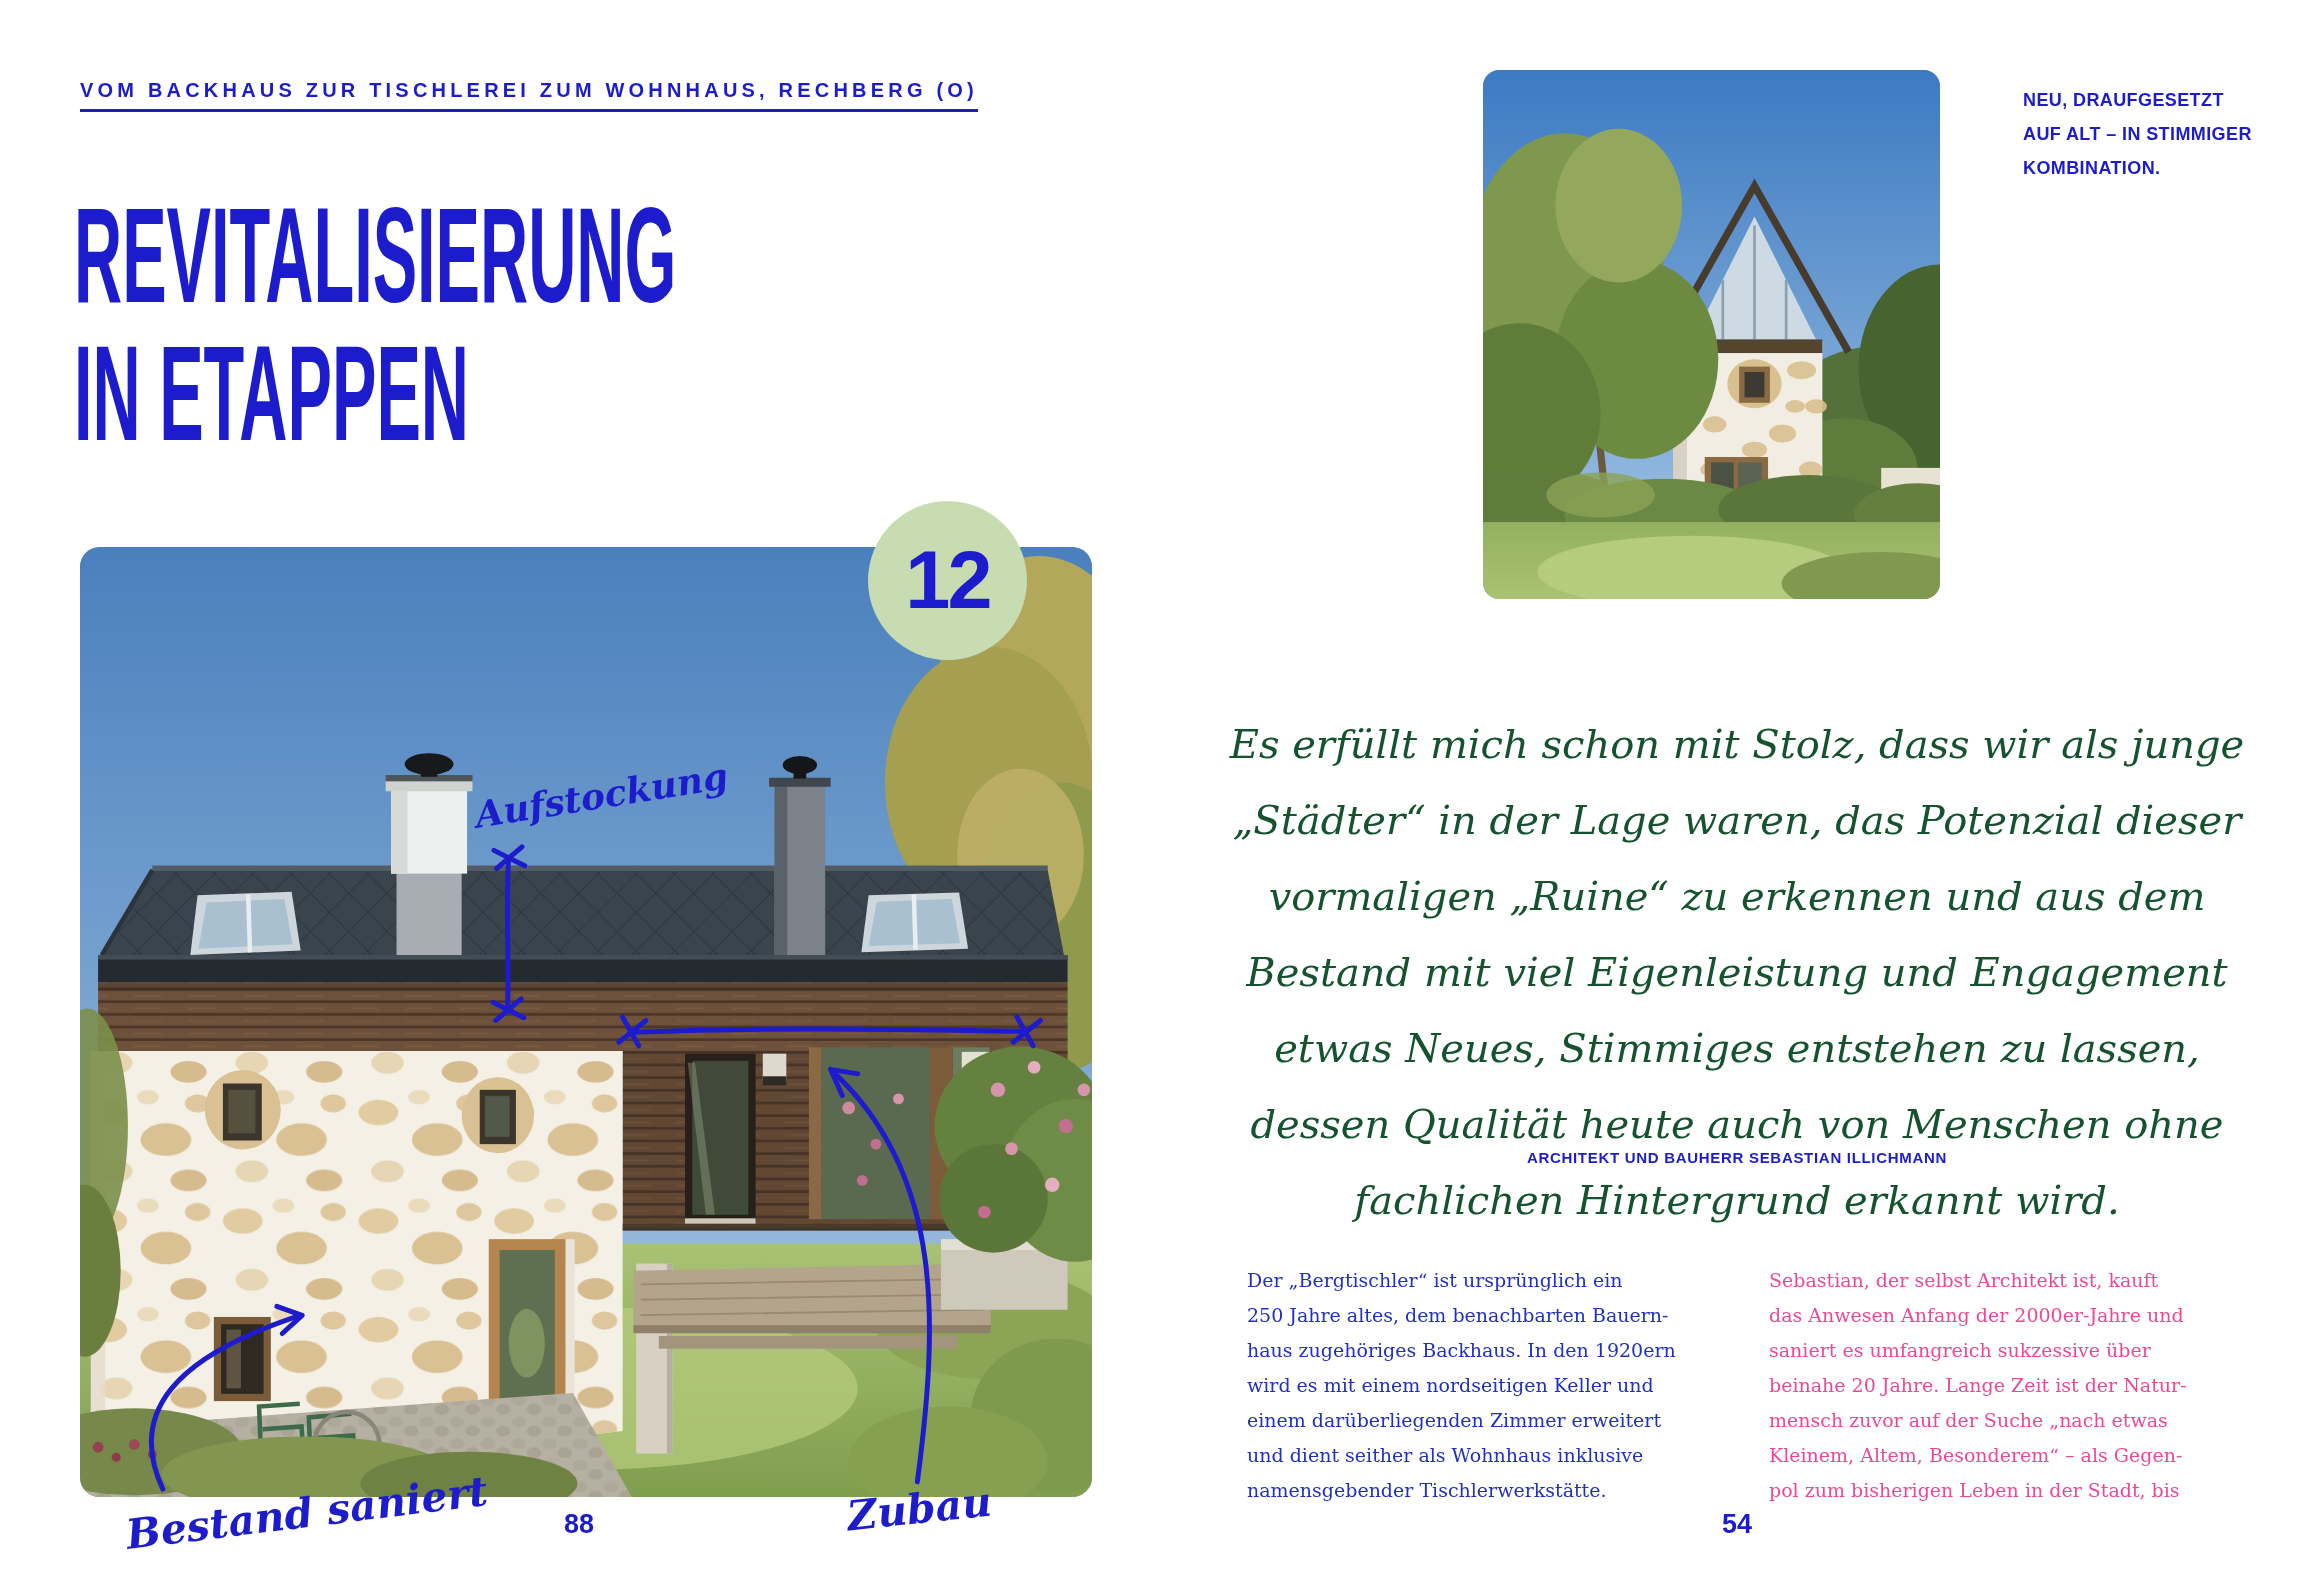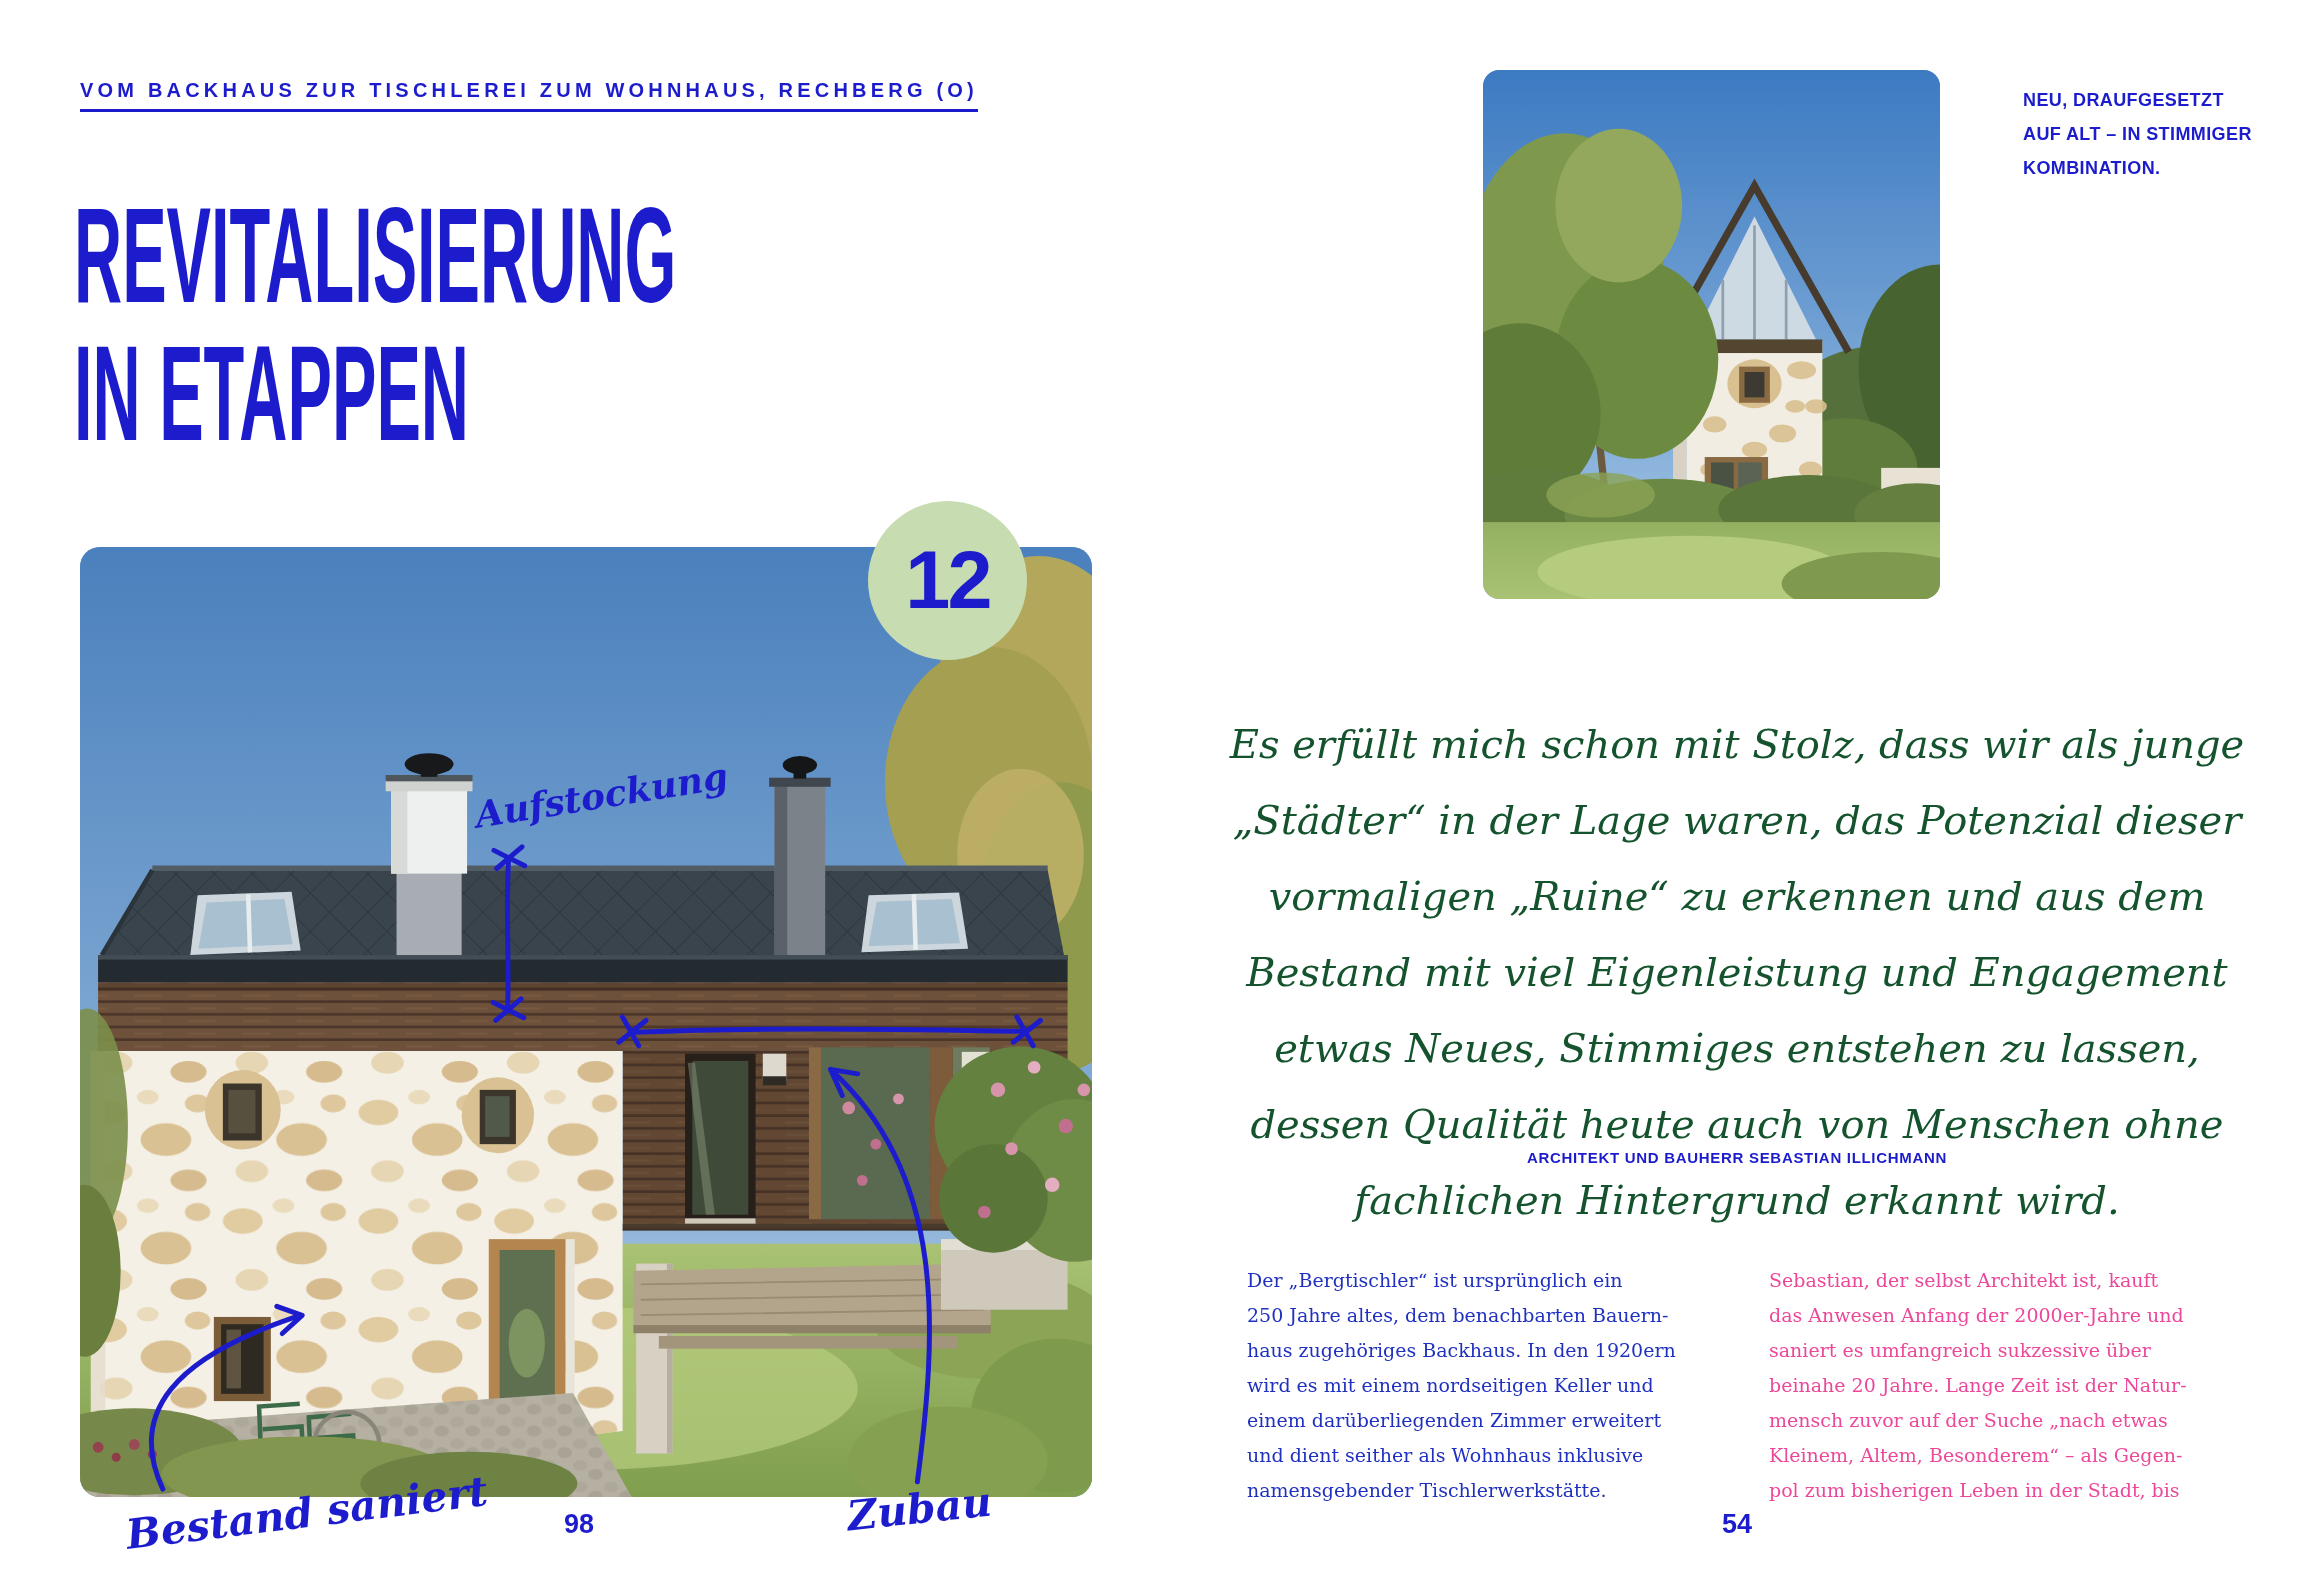--- a/index.html
+++ b/index.html
@@ -295,21 +295,21 @@
     <path d="M 334 1454 L 306 1444 M 334 1454 L 312 1474"></path>
     <path d="M 1014 1638 C 1036 1470, 1046 1300, 920 1184"></path>
     <path d="M 918 1182 L 948 1187 M 918 1182 L 931 1211"></path>
   </g>
 </svg>
 
 <div class="abs annot annot-aufstockung">Aufstockung</div>
 <div class="abs annot annot-bestand">Bestand saniert</div>
 <div class="abs annot annot-zubau">Zubau</div>
 
-<div class="abs pagenum pagenum-left">98</div>
+<div class="abs pagenum pagenum-left">88</div>
 
 <div class="abs photo-small">
 <svg viewBox="0 0 505 585" preserveAspectRatio="none">
   <defs>
     <linearGradient id="skyR" x1="0" y1="0" x2="0" y2="1">
       <stop offset="0" stop-color="#3c7ac2"></stop>
           <stop offset="0.75" stop-color="#8cb4dc"></stop>
           <stop offset="1" stop-color="#b5cfe8"></stop>
     </linearGradient>
     <linearGradient id="lawnR" x1="0" y1="0" x2="0" y2="1">

